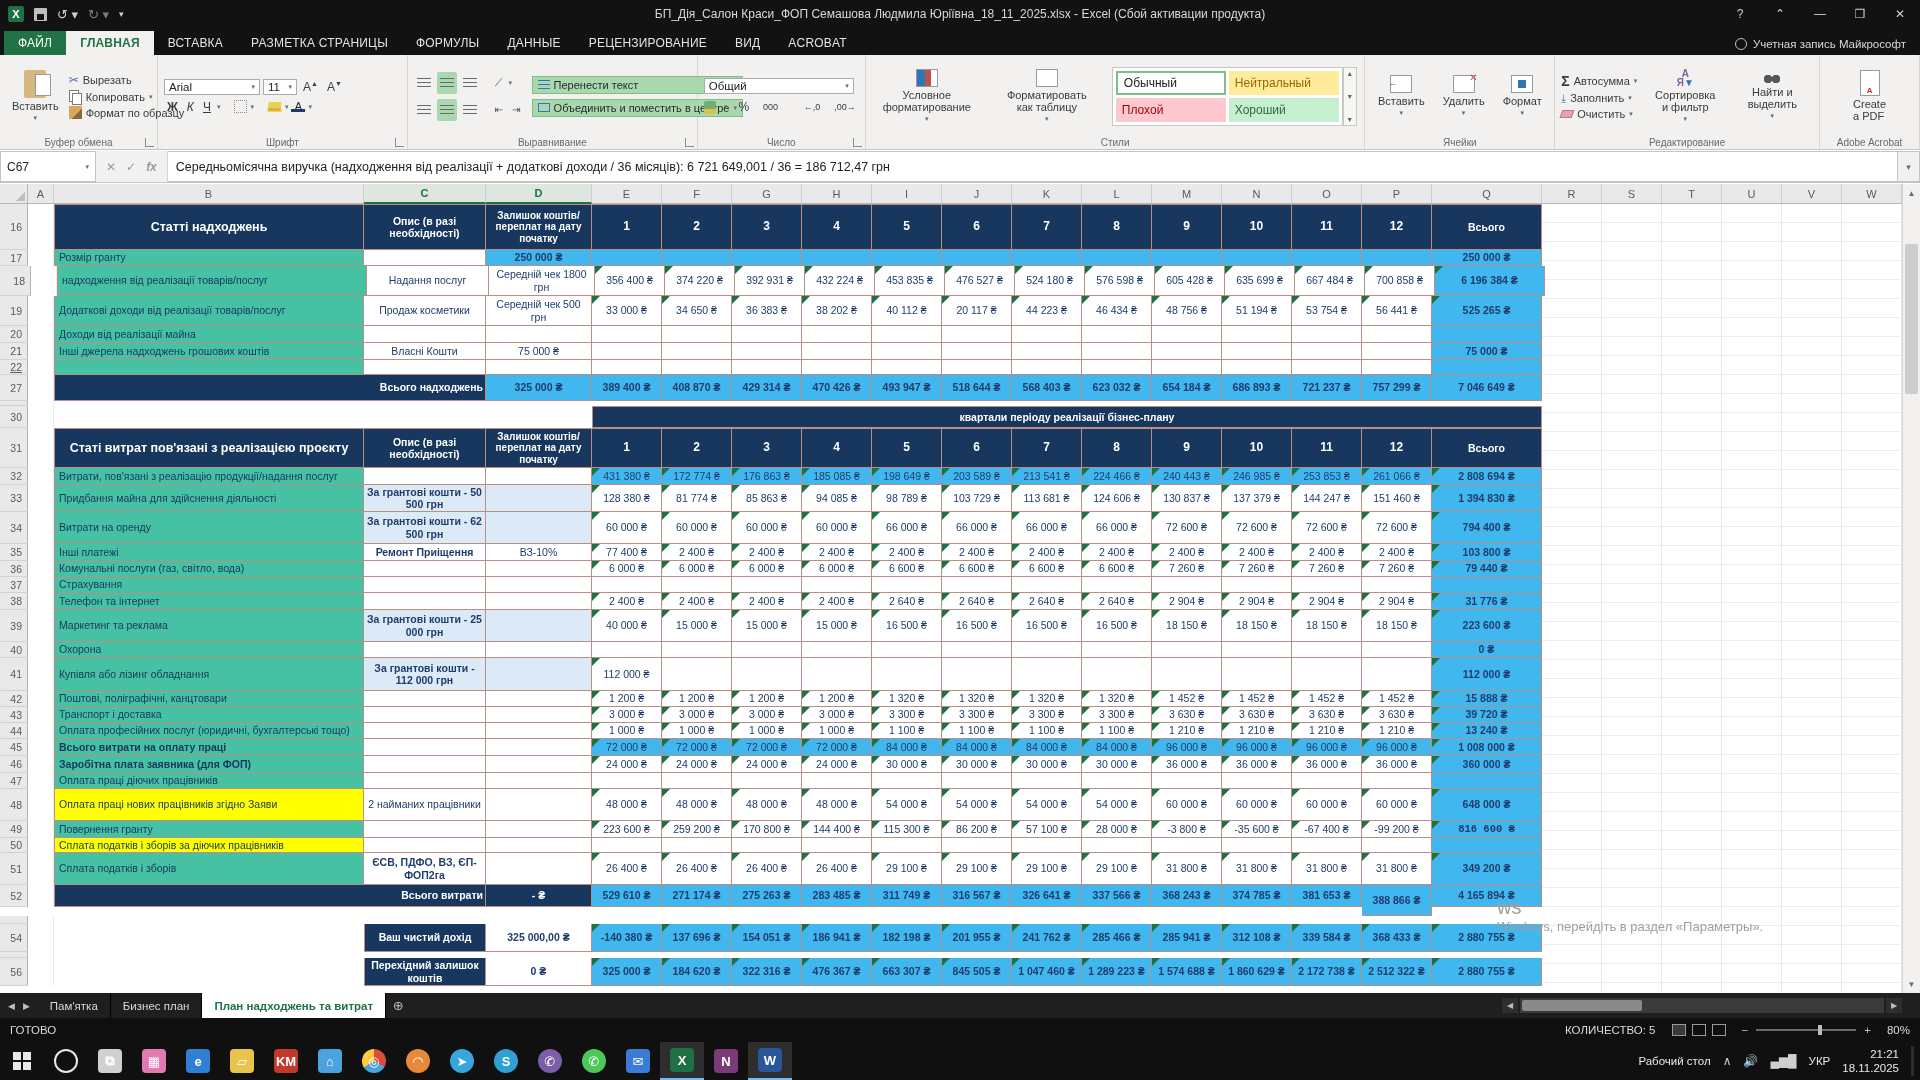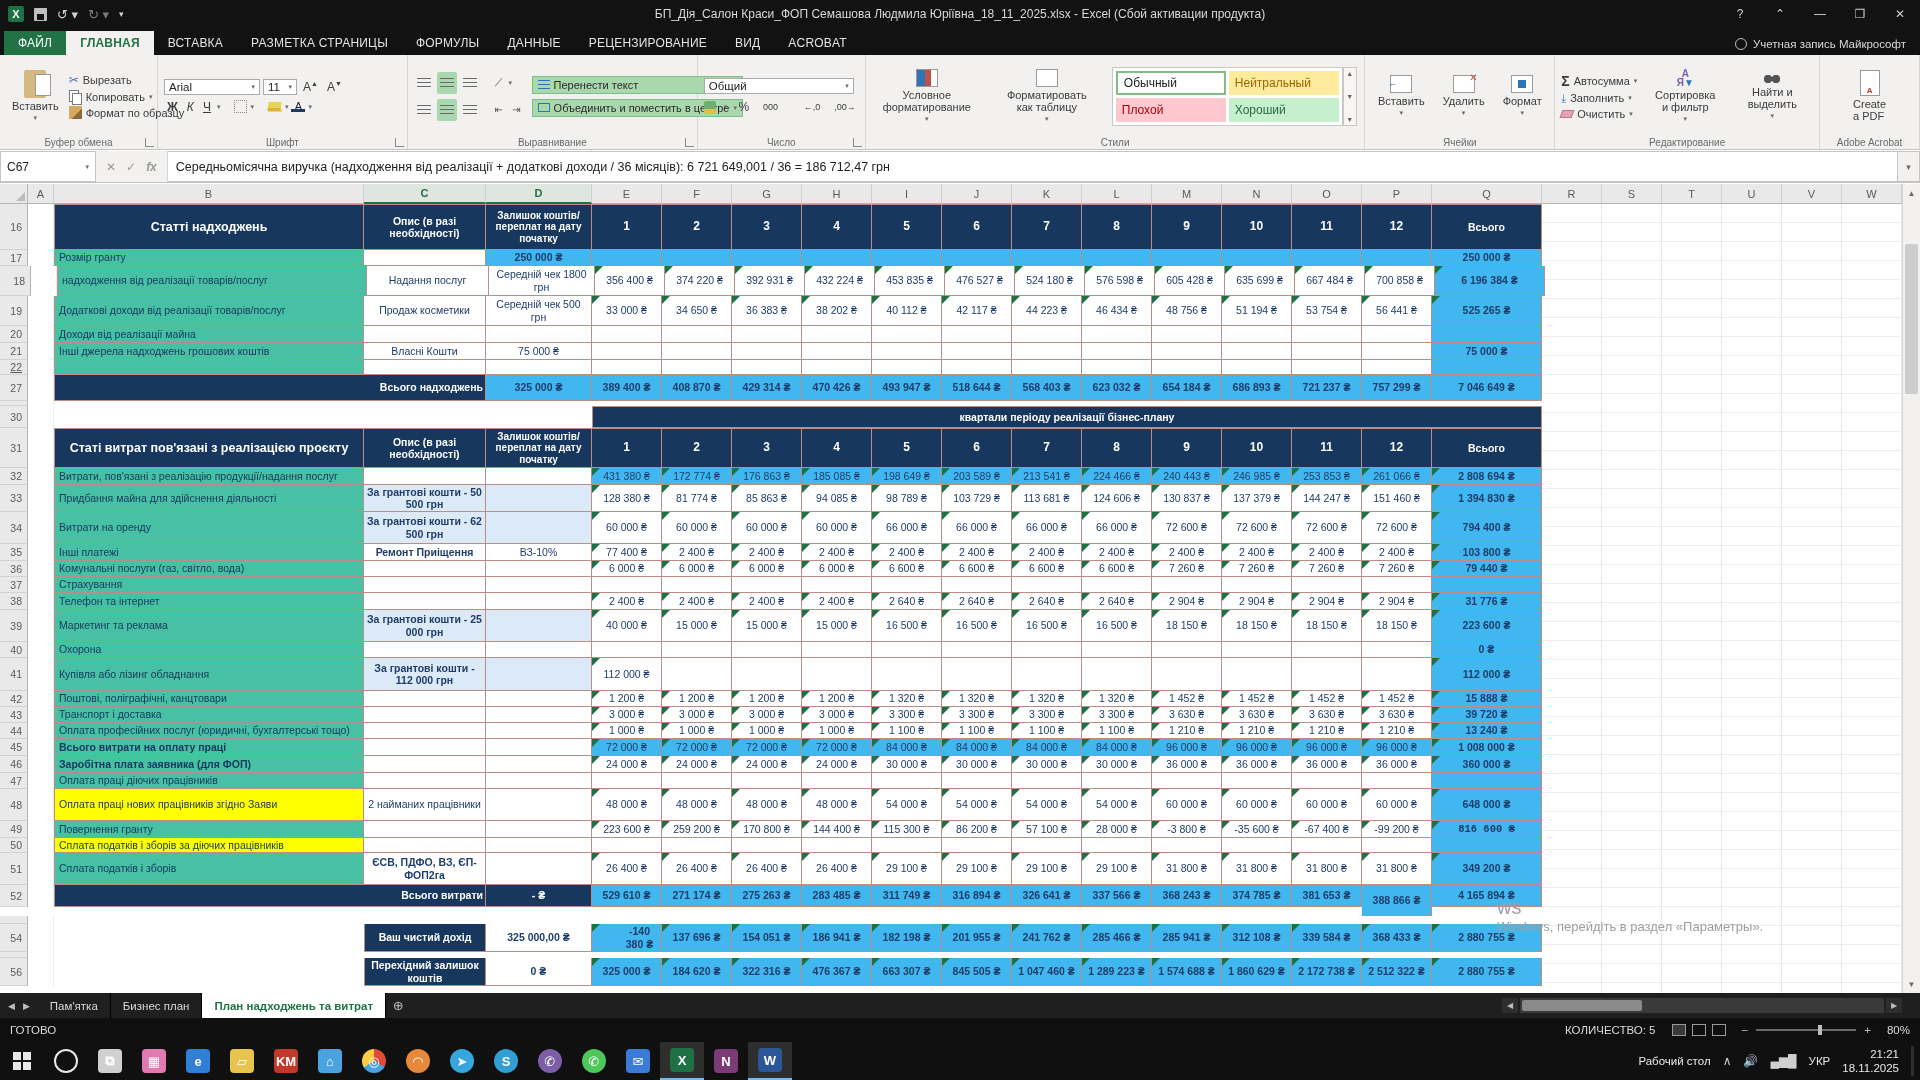--- a/index.html
+++ b/index.html
@@ -508,21 +508,21 @@
           <div class="gut" style="height: 30px;">19</div>
           <div class="afill" style="height: 30px;"></div>
           <div class="c lab first teal" style="width: 310px; height: 30px;">Додаткові доходи від реалізації товарів/послуг</div>
           <div class="c " style="width: 122px; height: 30px;">Продаж косметики</div>
           <div class="c " style="width: 106px; height: 30px;">Середній чек 500 грн</div>
           <div class="c tri" style="width: 70px; height: 30px;">33 000 ₴</div>
           <div class="c tri" style="width: 70px; height: 30px;">34 650 ₴</div>
           <div class="c tri" style="width: 70px; height: 30px;">36 383 ₴</div>
           <div class="c tri" style="width: 70px; height: 30px;">38 202 ₴</div>
           <div class="c tri" style="width: 70px; height: 30px;">40 112 ₴</div>
-          <div class="c tri" style="width: 70px; height: 30px;">42 117 ₴</div>
+          <div class="c tri" style="width: 70px; height: 30px;">20 117 ₴</div>
           <div class="c tri" style="width: 70px; height: 30px;">44 223 ₴</div>
           <div class="c tri" style="width: 70px; height: 30px;">46 434 ₴</div>
           <div class="c tri" style="width: 70px; height: 30px;">48 756 ₴</div>
           <div class="c tri" style="width: 70px; height: 30px;">51 194 ₴</div>
           <div class="c tri" style="width: 70px; height: 30px;">53 754 ₴</div>
           <div class="c tri" style="width: 70px; height: 30px;">56 441 ₴</div>
           <div class="c blue bold tri" style="width: 110px; height: 30px;">525 265 ₴</div>
         </div>
         <div class="grow">
           <div class="gut" style="height: 17px;">20</div>
@@ -1036,40 +1036,40 @@
         <div class="grow">
           <div class="gut" style="height: 22px;">52</div>
           <div class="afill" style="height: 22px;"></div>
           <div class="c navy bold first" style="width: 432px; height: 22px; justify-content: flex-end;">Всього витрати</div>
           <div class="c navy bold" style="width: 106px; height: 22px;">-        ₴</div>
           <div class="c blue bold" style="width: 70px; height: 22px;">529 610 ₴</div>
           <div class="c blue bold" style="width: 70px; height: 22px;">271 174 ₴</div>
           <div class="c blue bold" style="width: 70px; height: 22px;">275 263 ₴</div>
           <div class="c blue bold" style="width: 70px; height: 22px;">283 485 ₴</div>
           <div class="c blue bold" style="width: 70px; height: 22px;">311 749 ₴</div>
-          <div class="c blue bold" style="width: 70px; height: 22px;">316 894 ₴</div>
+          <div class="c blue bold" style="width: 70px; height: 22px;">316 567 ₴</div>
           <div class="c blue bold" style="width: 70px; height: 22px;">326 641 ₴</div>
           <div class="c blue bold" style="width: 70px; height: 22px;">337 566 ₴</div>
           <div class="c blue bold" style="width: 70px; height: 22px;">368 243 ₴</div>
           <div class="c blue bold" style="width: 70px; height: 22px;">374 785 ₴</div>
           <div class="c blue bold" style="width: 70px; height: 22px;">381 653 ₴</div>
           <div class="c blue bold" style="width: 70px; height: 31px;">388 866 ₴</div>
           <div class="c blue bold" style="width: 110px; height: 22px;">4 165 894 ₴</div>
         </div>
         <div class="grow">
           <div class="gut" style="height: 8px;"></div>
           <div class="afill" style="height: 8px;"></div>
         </div>
         <div class="grow">
           <div class="gut" style="height: 28px;">54</div>
           <div class="afill" style="height: 28px;"></div>
           <div style="width: 310px;"></div>
           <div class="c navy bold first" style="width: 122px; height: 28px;">Ваш чистий дохід</div>
           <div class="c bold" style="width: 106px; height: 28px;">325 000,00 ₴</div>
-          <div class="c blue bold tri" style="width: 70px; height: 28px; padding-left: 28px;">-140 380 ₴</div>
+          <div class="c blue bold tri" style="width: 70px; height: 28px;">-140 380 ₴</div>
           <div class="c blue bold tri" style="width: 70px; height: 28px;">137 696 ₴</div>
           <div class="c blue bold tri" style="width: 70px; height: 28px;">154 051 ₴</div>
           <div class="c blue bold tri" style="width: 70px; height: 28px;">186 941 ₴</div>
           <div class="c blue bold tri" style="width: 70px; height: 28px;">182 198 ₴</div>
           <div class="c blue bold tri" style="width: 70px; height: 28px;">201 955 ₴</div>
           <div class="c blue bold tri" style="width: 70px; height: 28px;">241 762 ₴</div>
           <div class="c blue bold tri" style="width: 70px; height: 28px;">285 466 ₴</div>
           <div class="c blue bold tri" style="width: 70px; height: 28px;">285 941 ₴</div>
           <div class="c blue bold tri" style="width: 70px; height: 28px;">312 108 ₴</div>
           <div class="c blue bold tri" style="width: 70px; height: 28px;">339 584 ₴</div>

